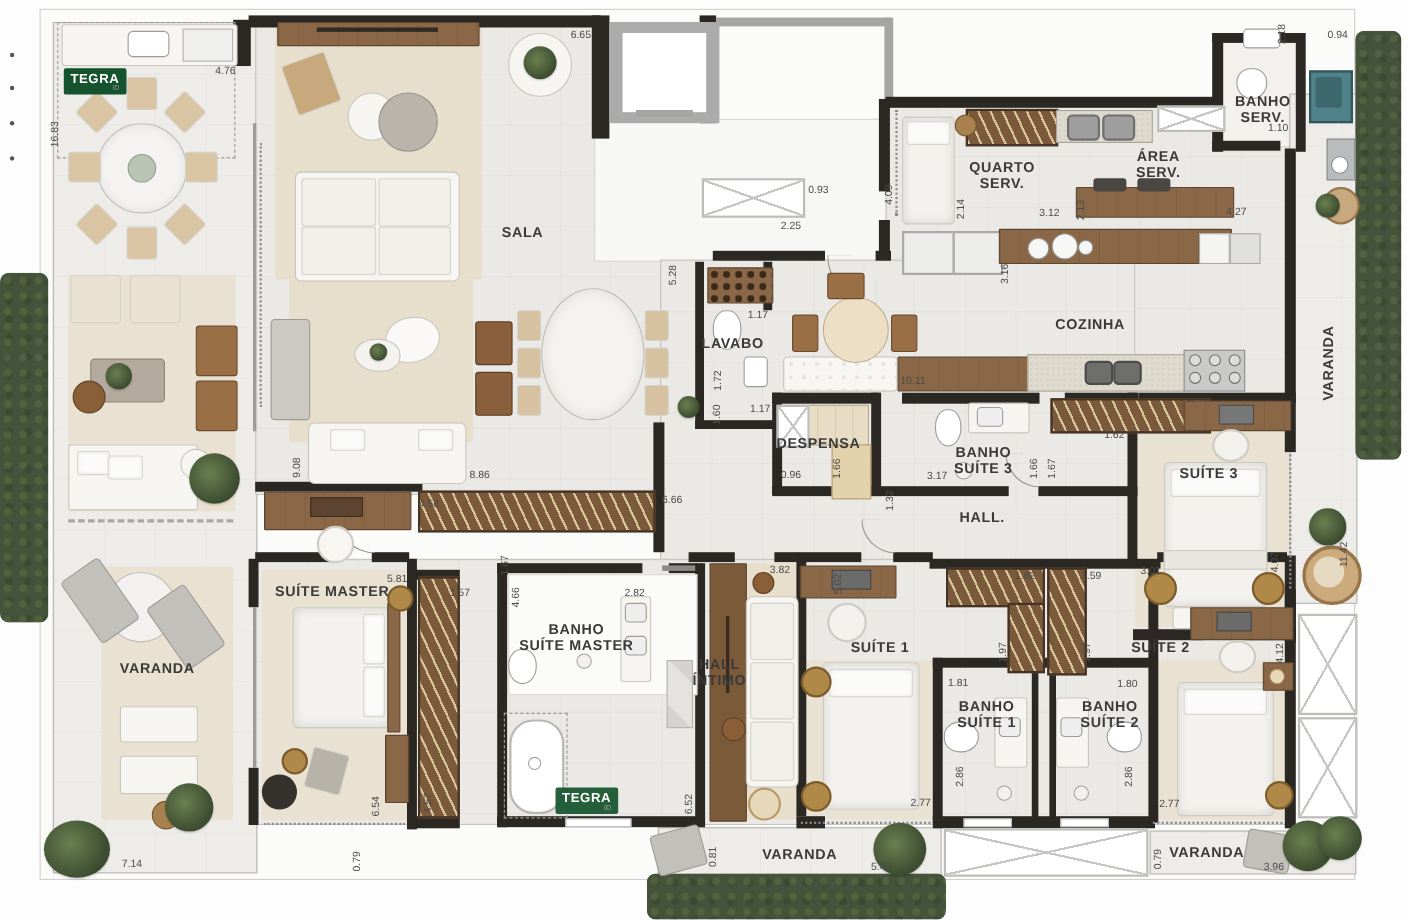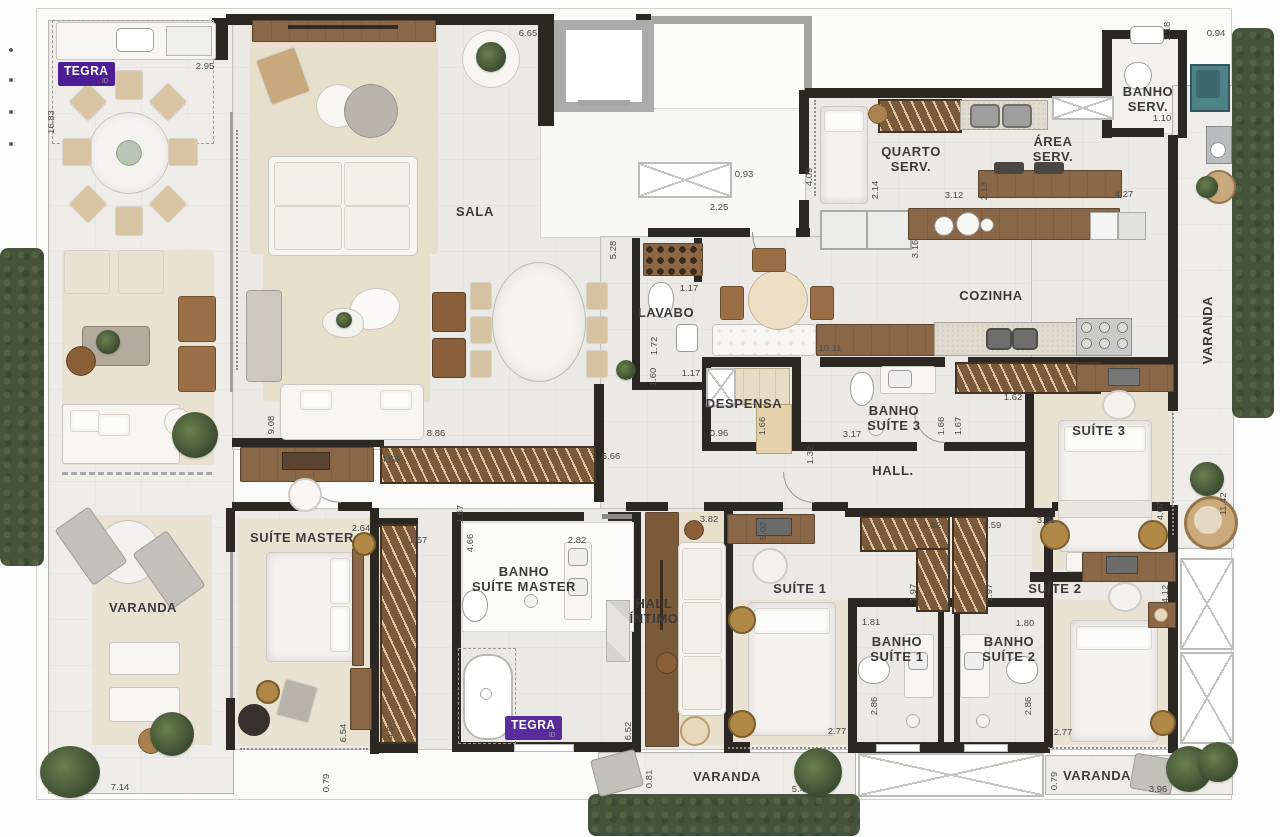--- a/index.html
+++ b/index.html
@@ -26,21 +26,21 @@
   .gran{background:#dedacd;background-image:radial-gradient(#00000010 1px,transparent 1px);background-size:5px 5px;border:1px solid #a8a496;}
   .xbox{background:#fff;border:2px solid #bcbcba;background-image:linear-gradient(to top right,transparent calc(50% - 1px),#c6c6c4 calc(50% - 1px) calc(50% + 1px),transparent calc(50% + 1px)),linear-gradient(to bottom right,transparent calc(50% - 1px),#c6c6c4 calc(50% - 1px) calc(50% + 1px),transparent calc(50% + 1px));}
   .teal{background:#4f8289;border:2px solid #32565c;}
   .gl{background:#9e9c98;}
   .sqh{border-top:2px dotted #8a8a8a;height:0;}
   .sqv{border-left:2px dotted #8a8a8a;width:0;}
   .arc{border:1.5px solid #979690;border-top:none;border-right:none;border-radius:0 0 0 100%;background:transparent;}
   .rlab{position:absolute;transform:translate(-50%,-50%);font-weight:bold;font-size:13px;letter-spacing:.6px;color:#3a3a3a;text-align:center;white-space:pre-line;line-height:1.15;}
   .dim{position:absolute;transform:translate(-50%,-50%);font-size:9.5px;color:#4c4c4c;white-space:nowrap;}
   .dim.v{transform:translate(-50%,-50%) rotate(-90deg);}
-  .logo{position:absolute;background:#4c1d95;color:#fff;border-radius:2px;padding:3px 6px 1px;line-height:1;}
+  .logo{position:absolute;background:#14532d;color:#fff;border-radius:2px;padding:3px 6px 1px;line-height:1;}
   .logo .b{font-weight:bold;font-size:12px;letter-spacing:.5px;display:block;}
   .logo .s{display:block;text-align:right;font-size:6.5px;color:#9a9a98;margin-top:1px;}
   .dot{width:4px;height:4px;border-radius:50%;background:#555;}
   .burner{width:9px;height:9px;border:1.5px solid #6f6f6d;border-radius:50%;background:#dcdcda;}
 </style>
 </head>
 <body>
 
 <div id="stage">
   <i id="frame"></i>
@@ -412,21 +412,21 @@
       <div class="rlab" style="left: 897px; top: 650px;">BANHO
 SUÍTE 1</div>
       <div class="rlab" style="left: 1009px; top: 650px;">BANHO
 SUÍTE 2</div>
       <div class="rlab" style="left: 1055px; top: 589px;">SUÍTE 2</div>
       <div class="rlab" style="left: 1208px; top: 330px; transform: translate(-50%, -50%) rotate(-90deg);">VARANDA</div>
       <div class="rlab" style="left: 727px; top: 777px;">VARANDA</div>
       <div class="rlab" style="left: 1097px; top: 776px;">VARANDA</div>
     </div>
   <div id="dim-labels">
-      <span class="dim" style="left: 205px; top: 65px;">2.95</span>
+      <span class="dim" style="left: 205px; top: 65px;">4.76</span>
       <span class="dim v" style="left: 50px; top: 122px;">16.83</span>
       <span class="dim" style="left: 528px; top: 32px;">6.65</span>
       <span class="dim" style="left: 744px; top: 173px;">0.93</span>
       <span class="dim v" style="left: 808px; top: 177px;">4.09</span>
       <span class="dim" style="left: 719px; top: 206px;">2.25</span>
       <span class="dim v" style="left: 874px; top: 190px;">2.14</span>
       <span class="dim" style="left: 954px; top: 194px;">3.12</span>
       <span class="dim v" style="left: 983px; top: 191px;">2.13</span>
       <span class="dim" style="left: 1124px; top: 193px;">4.27</span>
       <span class="dim v" style="left: 1166px; top: 31px;">2.18</span>
@@ -442,21 +442,21 @@
       <span class="dim" style="left: 719px; top: 432px;">0.96</span>
       <span class="dim v" style="left: 761px; top: 426px;">1.66</span>
       <span class="dim" style="left: 852px; top: 433px;">3.17</span>
       <span class="dim v" style="left: 940px; top: 426px;">1.66</span>
       <span class="dim v" style="left: 957px; top: 426px;">1.67</span>
       <span class="dim v" style="left: 809px; top: 455px;">1.32</span>
       <span class="dim" style="left: 611px; top: 455px;">6.66</span>
       <span class="dim" style="left: 436px; top: 432px;">8.86</span>
       <span class="dim v" style="left: 270px; top: 425px;">9.08</span>
       <span class="dim" style="left: 390px; top: 458px;">4.58</span>
-      <span class="dim" style="left: 361px; top: 527px;">2.64</span>
+      <span class="dim" style="left: 361px; top: 527px;">5.81</span>
       <span class="dim" style="left: 418px; top: 539px;">1.57</span>
       <span class="dim v" style="left: 389px; top: 730px;">4.57</span>
       <span class="dim v" style="left: 469px; top: 543px;">4.66</span>
       <span class="dim" style="left: 577px; top: 539px;">2.82</span>
       <span class="dim v" style="left: 459px; top: 514px;">1.67</span>
       <span class="dim" style="left: 709px; top: 518px;">3.82</span>
       <span class="dim v" style="left: 762px; top: 531px;">5.02</span>
       <span class="dim" style="left: 932px; top: 524px;">1.82</span>
       <span class="dim" style="left: 992px; top: 524px;">1.59</span>
       <span class="dim v" style="left: 912px; top: 593px;">1.97</span>

